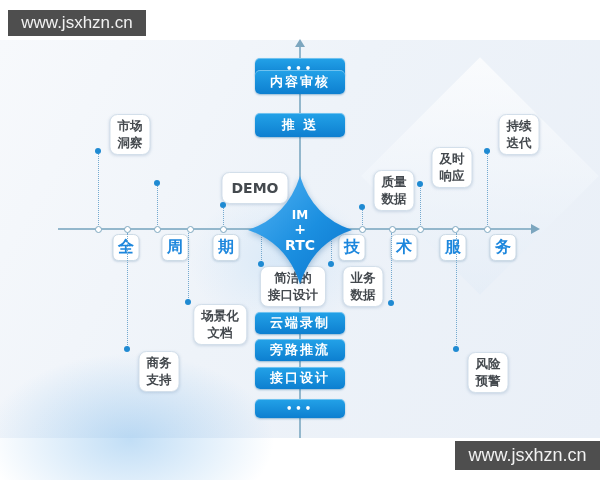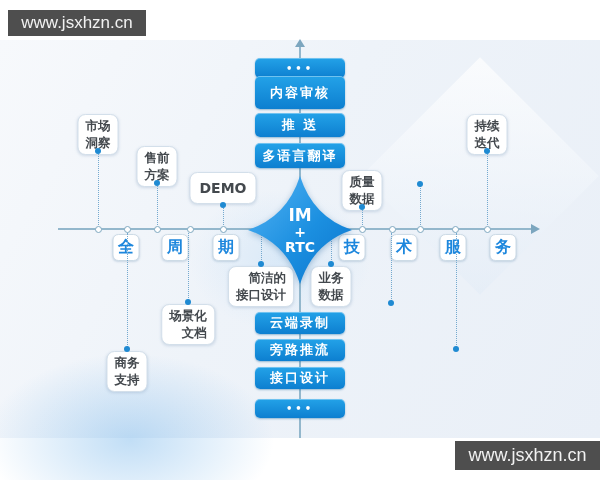--- a/index.html
+++ b/index.html
@@ -23,22 +23,22 @@
     border-left:5px solid transparent;border-right:5px solid transparent;border-bottom:8px solid #7ca6bf;}
   .arrow-right{position:absolute;left:531px;top:224px;width:0;height:0;
     border-top:5px solid transparent;border-bottom:5px solid transparent;border-left:9px solid #7ca6bf;}
 
   .node{position:absolute;width:7px;height:7px;border-radius:50%;background:#ffffff;border:1.5px solid #7fa8c0;box-sizing:border-box;}
   .conn{position:absolute;width:0;border-left:1.5px dotted #74a9cf;}
   .cdot{position:absolute;width:6px;height:6px;border-radius:50%;background:#1f8ad2;}
 
   
   .wlabel{position:absolute;transform:translateX(-50%);background:#ffffff;border:1px solid #d3dfea;
-    border-radius:8px;padding:3px 7px;font-size:12.5px;font-weight:bold;color:#44494e;text-align:right;
-    line-height:1.32;white-space:pre-line;box-shadow:0 1px 3px rgba(110,145,180,.28);}
+    border-radius:8px;padding:3px 7px;font-size:12.5px;font-weight:bold;color:#44494e;text-align:center;
+    line-height:1.32;white-space:pre-line;box-shadow:0 1px 3px rgba(110,145,180,.28);margin-left:32px;}
   .lbl-market{left:98px;top:114px}
   .lbl-presales{left:157px;top:146px}
   .lbl-demo{left:223px;top:172px;font-size:14px;padding:6px 9px;}
   .lbl-bizsupport{left:127px;top:351px}
   .lbl-scenario{left:188px;top:304px}
   .lbl-api{left:261px;top:266px}
   .lbl-quality{left:362px;top:170px}
   .lbl-timely{left:420px;top:147px}
   .lbl-iteration{left:487px;top:114px}
   .lbl-bizdata{left:331px;top:266px}
@@ -51,28 +51,28 @@
     font-size:16px;font-weight:bold;color:#1d87dd;box-shadow:0 1px 2px rgba(110,145,180,.3);}
   .cb1{left:126px}.cb2{left:175px}.cb3{left:226px}
   .cb4{left:352px}.cb5{left:404px}.cb6{left:453px}.cb7{left:503px}
 
   
   .bluebox{position:absolute;left:255px;width:90px;display:flex;align-items:center;justify-content:center;
     color:#ffffff;font-weight:bold;font-size:13px;letter-spacing:2px;border-radius:5px;
     background:linear-gradient(180deg,#23a2e8 0%,#0d7fd0 100%);
     box-shadow:0 1px 2px rgba(10,95,155,.4), inset 0 1px 0 rgba(255,255,255,.35);}
   .dots{font-size:10px;letter-spacing:3px;}
-  .t1{top:58px;height:20px}.t2{top:76px;height:33px}.t3{top:113px;height:24px}.t4{top:143px;height:25px}
+  .t1{top:58px;height:20px}.t2{top:70px;height:24px}.t3{top:113px;height:24px}.t4{top:143px;height:25px}
   .b1{top:312px;height:22px}.b2{top:339px;height:22px}.b3{top:367px;height:22px}.b4{top:399px;height:19px}
 
   
   .star-wrap{position:absolute;left:247px;top:175px;width:106px;height:110px;filter:drop-shadow(0 2px 3px rgba(20,90,150,.35));}
   .star-text{position:absolute;left:268px;top:196px;width:64px;height:70px;display:flex;flex-direction:column;
     align-items:center;justify-content:center;color:#ffffff;font-weight:bold;line-height:1.1;}
-  .star-text .l1{font-size:17px}.star-text .l2{font-size:14px}.star-text .l3{font-size:14px}
+  .star-text .l1{font-size:12px}.star-text .l2{font-size:14px}.star-text .l3{font-size:14px}
 
   
   .wm{position:absolute;background:#4e4e4e;color:#f1f1f1;display:flex;align-items:center;justify-content:center;
     font-size:17px;font-family:"Liberation Sans","DejaVu Sans",sans-serif;}
   .wm-tl{left:8px;top:10px;width:138px;height:26px;}
   .wm-br{left:455px;top:441px;width:145px;height:29px;font-size:18px;}
 </style>
 </head>
 <body>
 
@@ -93,44 +93,45 @@
   <div class="charbox cb2">周</div>
   <div class="charbox cb3">期</div>
   <div class="charbox cb4">技</div>
   <div class="charbox cb5">术</div>
   <div class="charbox cb6">服</div>
   <div class="charbox cb7">务</div>
 
   <div class="bluebox t1 dots">•••</div>
   <div class="bluebox t2">内容审核</div>
   <div class="bluebox t3">推 送</div>
-  <div class="bluebox t4">多语言翻译</div>
 
   <div class="bluebox b1">云端录制</div>
   <div class="bluebox b2">旁路推流</div>
   <div class="bluebox b3">接口设计</div>
   <div class="bluebox b4 dots">•••</div>
 
   <div class="wlabel lbl-market">市场
 洞察</div>
-  <div class="wlabel lbl-presales">售前
-方案</div>
   <div class="wlabel lbl-demo">DEMO</div>
   <div class="wlabel lbl-bizsupport">商务
 支持</div>
   <div class="wlabel lbl-scenario">场景化
 文档</div>
   <div class="wlabel lbl-api">简洁的
 接口设计</div>
   <div class="wlabel lbl-quality">质量
 数据</div>
+  <div class="wlabel lbl-timely">及时
+响应</div>
   <div class="wlabel lbl-iteration">持续
 迭代</div>
   <div class="wlabel lbl-bizdata">业务
 数据</div>
+  <div class="wlabel lbl-risk">风险
+预警</div>
 
   <div class="node" style="left: 94.5px; top: 225.5px;"></div>
     <div class="node" style="left: 123.5px; top: 225.5px;"></div>
     <div class="node" style="left: 153.5px; top: 225.5px;"></div>
     <div class="node" style="left: 186.5px; top: 225.5px;"></div>
     <div class="node" style="left: 219.5px; top: 225.5px;"></div>
     <div class="node" style="left: 358.5px; top: 225.5px;"></div>
     <div class="node" style="left: 388.5px; top: 225.5px;"></div>
     <div class="node" style="left: 416.5px; top: 225.5px;"></div>
     <div class="node" style="left: 451.5px; top: 225.5px;"></div>

